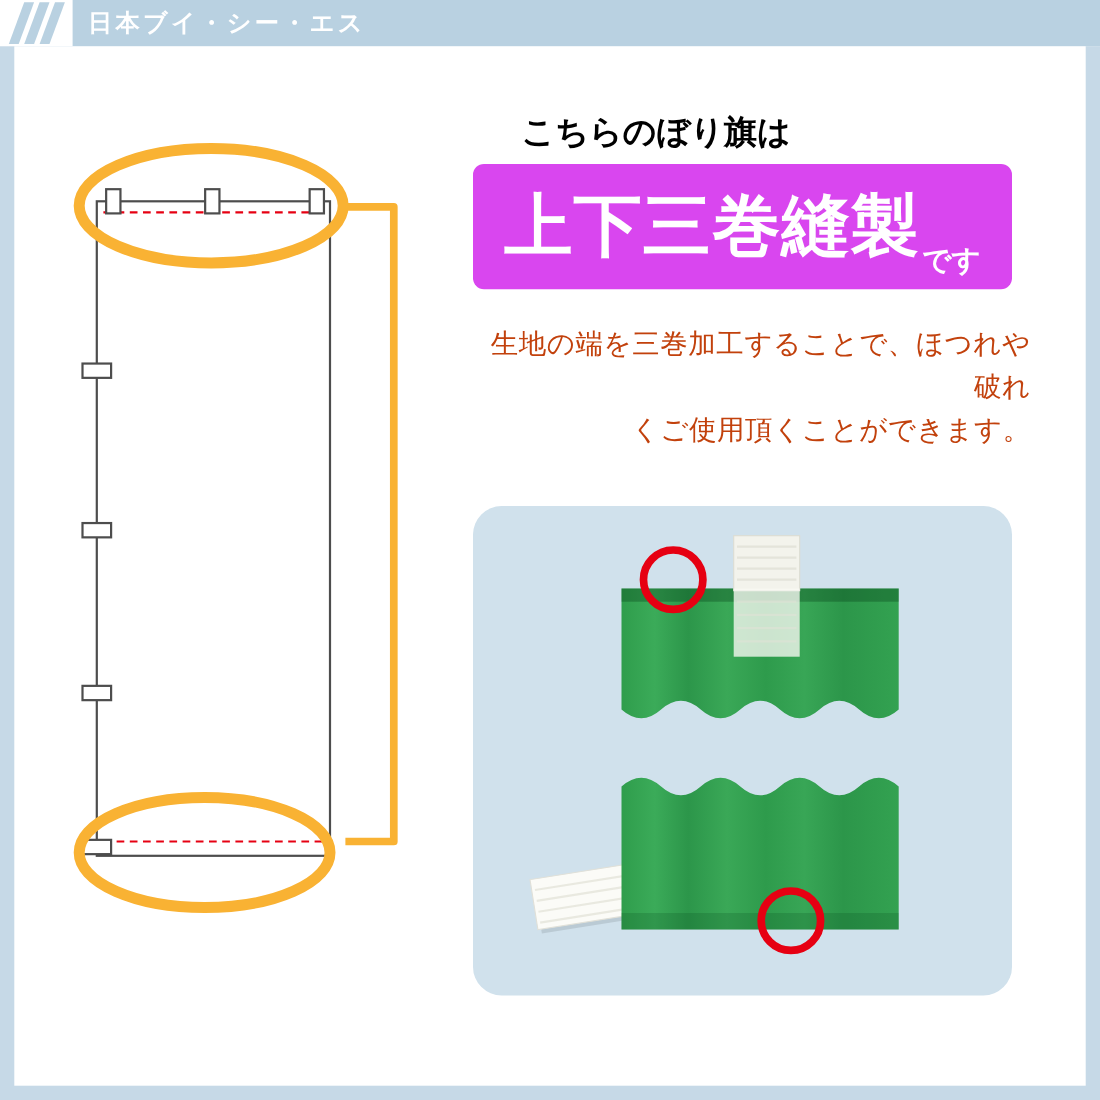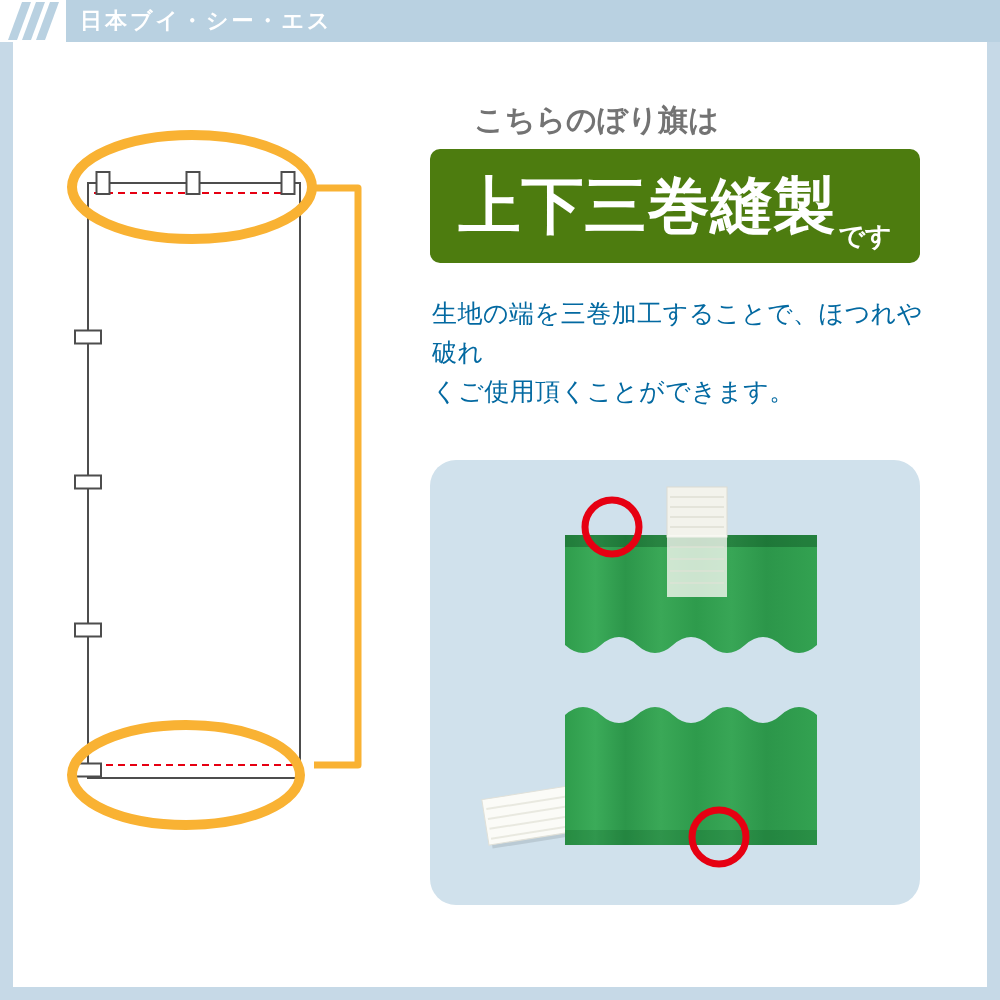--- a/index.html
+++ b/index.html
@@ -1,47 +1,47 @@
 <!DOCTYPE html>
 <html><head>
 <meta charset="utf-8">
 <style>
   * { box-sizing: border-box; margin: 0; padding: 0; }
   html,body { width:1000px; height:1000px; }
   body {
     font-family: "Liberation Sans", "DejaVu Sans", sans-serif;
     background:#fff;
   }
-  .page { position:relative; width:1000px; height:1000px; background:#fff; overflow:hidden; }
+  .page { position:relative; width:1000px; height:1000px; background:#fff; overflow:hidden;text-align:right; }
 
   
   .edge { position:absolute; background:#c6d9e7; }
   .edge-left   { left:0; top:42px; width:13px; bottom:0; }
   .edge-right  { right:0; top:42px; width:13px; bottom:0; }
   .edge-bottom { left:0; right:0; bottom:0; height:13px; }
 
   
   .header { position:absolute; left:0; top:0; width:1000px; height:42px; background:#b9d1e1; }
   .logo-box { position:absolute; left:0; top:0; width:66px; height:42px; background:#ffffff; }
   .brand { position:absolute; left:80px; top:0; height:42px; line-height:42px;
            color:#ffffff; font-size:22px; font-weight:bold; letter-spacing:3px; }
 
   
   .flag-svg { position:absolute; left:50px; top:130px; }
 
   
-  .intro { position:absolute; left:474px; top:100px; font-size:30px; font-weight:bold; color:#737373; }
+  .intro { position:absolute; left:474px; top:100px; font-size:30px; font-weight:bold; color:#000000; }
   .feature-box { position:absolute; left:430px; top:149px; width:490px; height:114px;
-                 background:#4d7c0f; border-radius:10px;
+                 background:#d946ef; border-radius:10px;
                  display:flex; align-items:center; justify-content:center; }
   .feature-title  { color:#fff; font-size:62px; font-weight:900; letter-spacing:1px; line-height:1; }
   .feature-suffix { color:#fff; font-size:26px; font-weight:800; align-self:flex-end; margin:0 0 14px 2px; line-height:1; }
 
   .description { position:absolute; left:432px; top:294px; width:505px;
-                 font-size:25px; line-height:39px; color:#0369a1; letter-spacing:0.5px; }
+                 font-size:25px; line-height:39px; color:#c2410c; letter-spacing:0.5px; }
 
   
   .photo-panel { position:absolute; left:430px; top:460px; width:490px; height:445px;
                  background:#d0e1ec; border-radius:26px; overflow:hidden; }
 </style>
 </head>
 <body>
 
 <div class="page">
 

